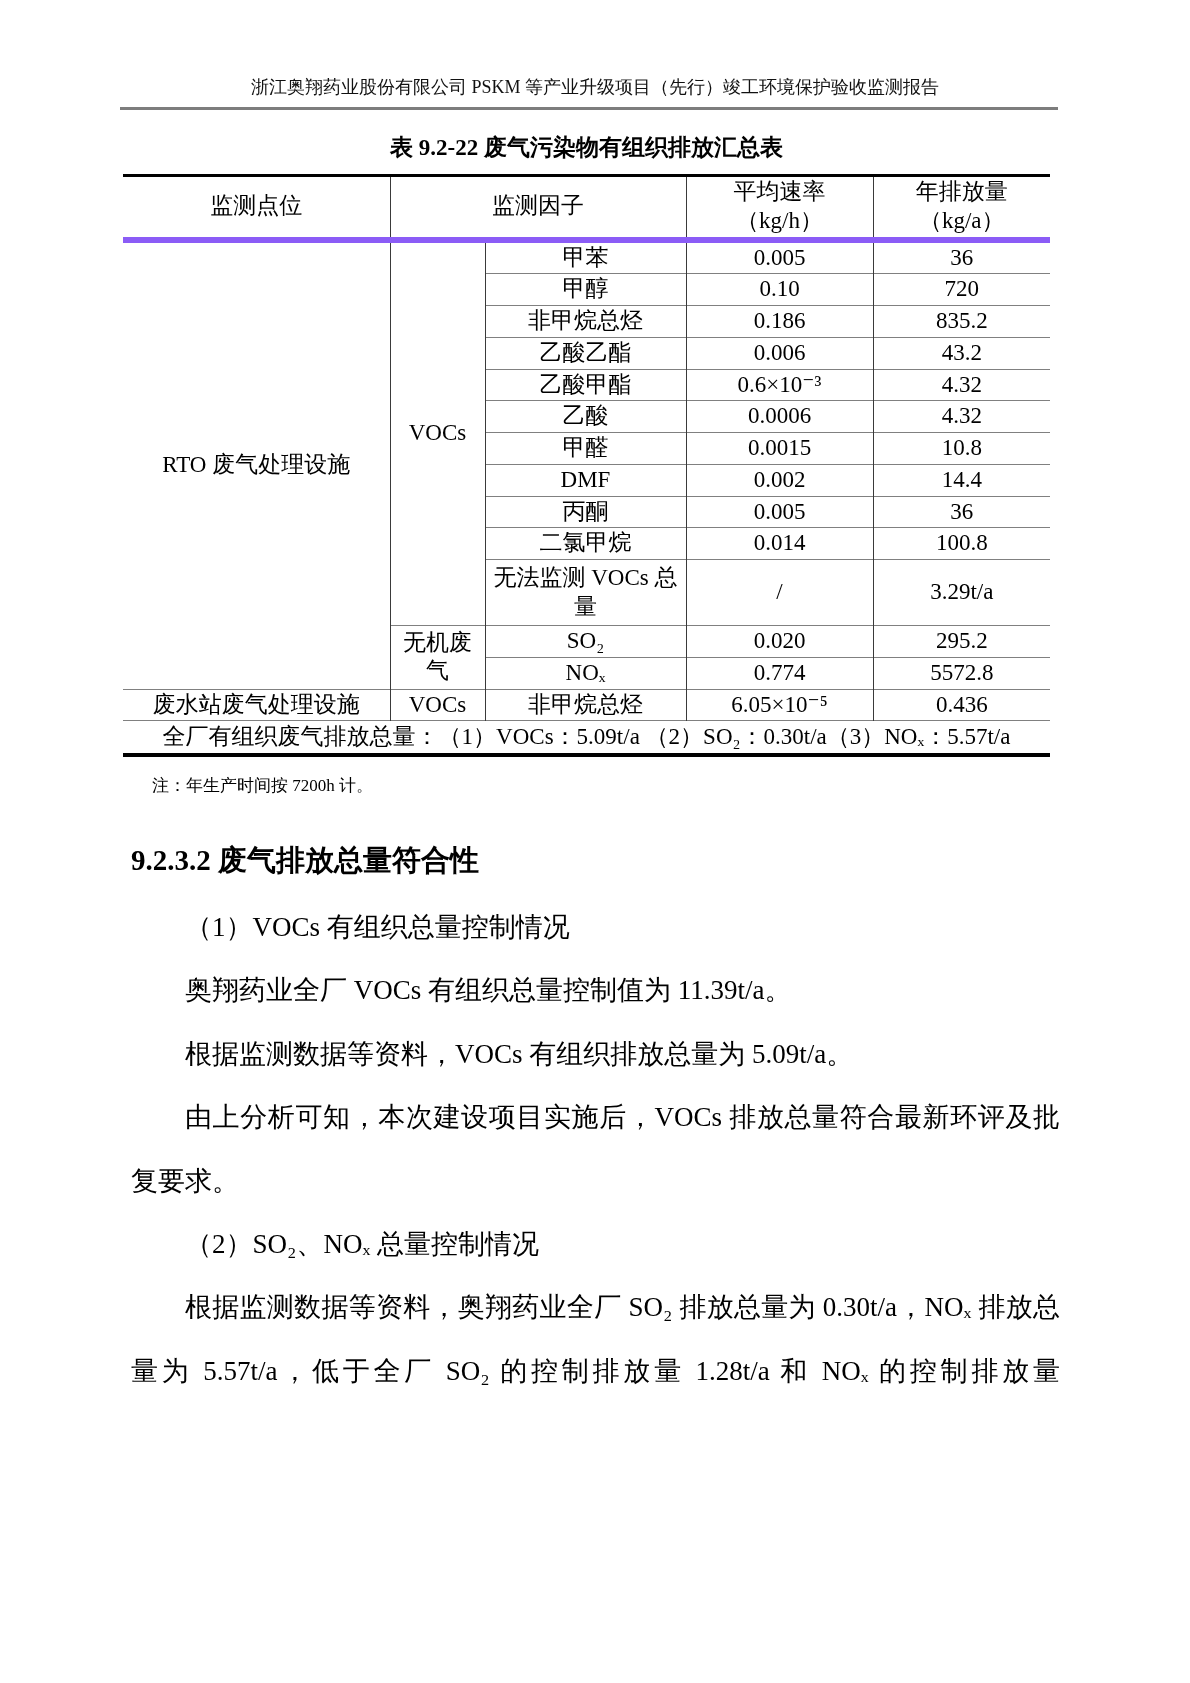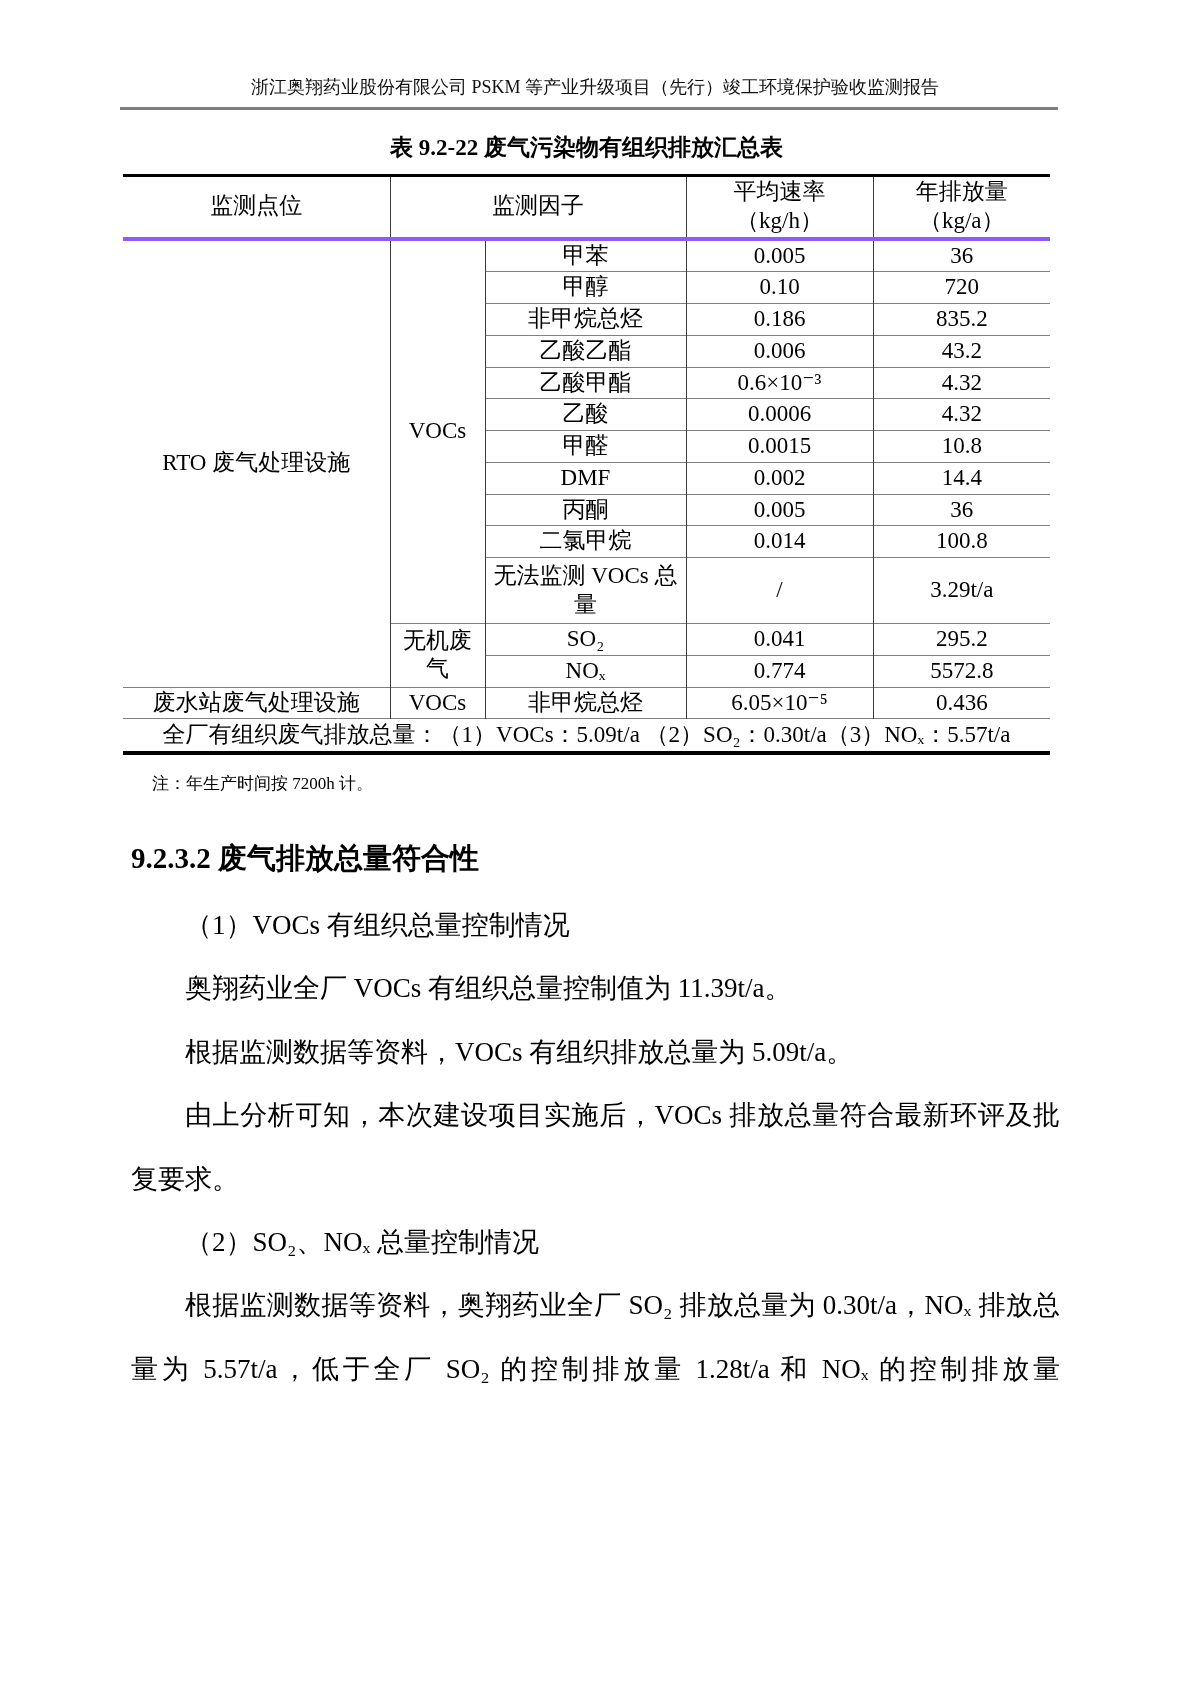--- a/index.html
+++ b/index.html
@@ -44,21 +44,21 @@
   table.monitor td {
     text-align: center;
     vertical-align: middle;
     font-size: 23px;
     line-height: 1.25;
     padding: 1px 4px;
     border-left: 1px solid #3a3a3a;
     border-right: 1px solid #3a3a3a;
   }
   table.monitor tr { border-bottom: 1px solid #808080; }
-  table.monitor tr.head-row { border-bottom: 4px solid #8b5cf6; }
+  table.monitor tr.head-row { border-bottom: 6px solid #8b5cf6; }
   table.monitor tr.summary-row { border-bottom: none; }
   td.edge-l { border-left: none !important; }
   td.edge-r { border-right: none !important; margin-left: 16px; }
   tr.h-head { height: 62px; }
   tr.h-reg  { height: 30px; }
   tr.h-tall { height: 66px; }
   tr.h-sum  { height: 34px; }
   .hdr-line { display: block; }
   .note {
     margin: 18px 0 0 152px;
@@ -182,21 +182,21 @@
         <td class="edge-r">100.8</td>
       </tr>
       <tr class="h-tall">
         <td>无法监测 VOCs 总量</td>
         <td>/</td>
         <td class="edge-r">3.29t/a</td>
       </tr>
       <tr class="h-reg">
         <td rowspan="2">无机废气</td>
         <td>SO₂</td>
-        <td>0.041</td>
+        <td>0.020</td>
         <td class="edge-r">295.2</td>
       </tr>
       <tr class="h-reg">
         <td>NOₓ</td>
         <td>0.774</td>
         <td class="edge-r">5572.8</td>
       </tr>
       <tr class="h-reg">
         <td class="edge-l">废水站废气处理设施</td>
         <td>VOCs</td>

